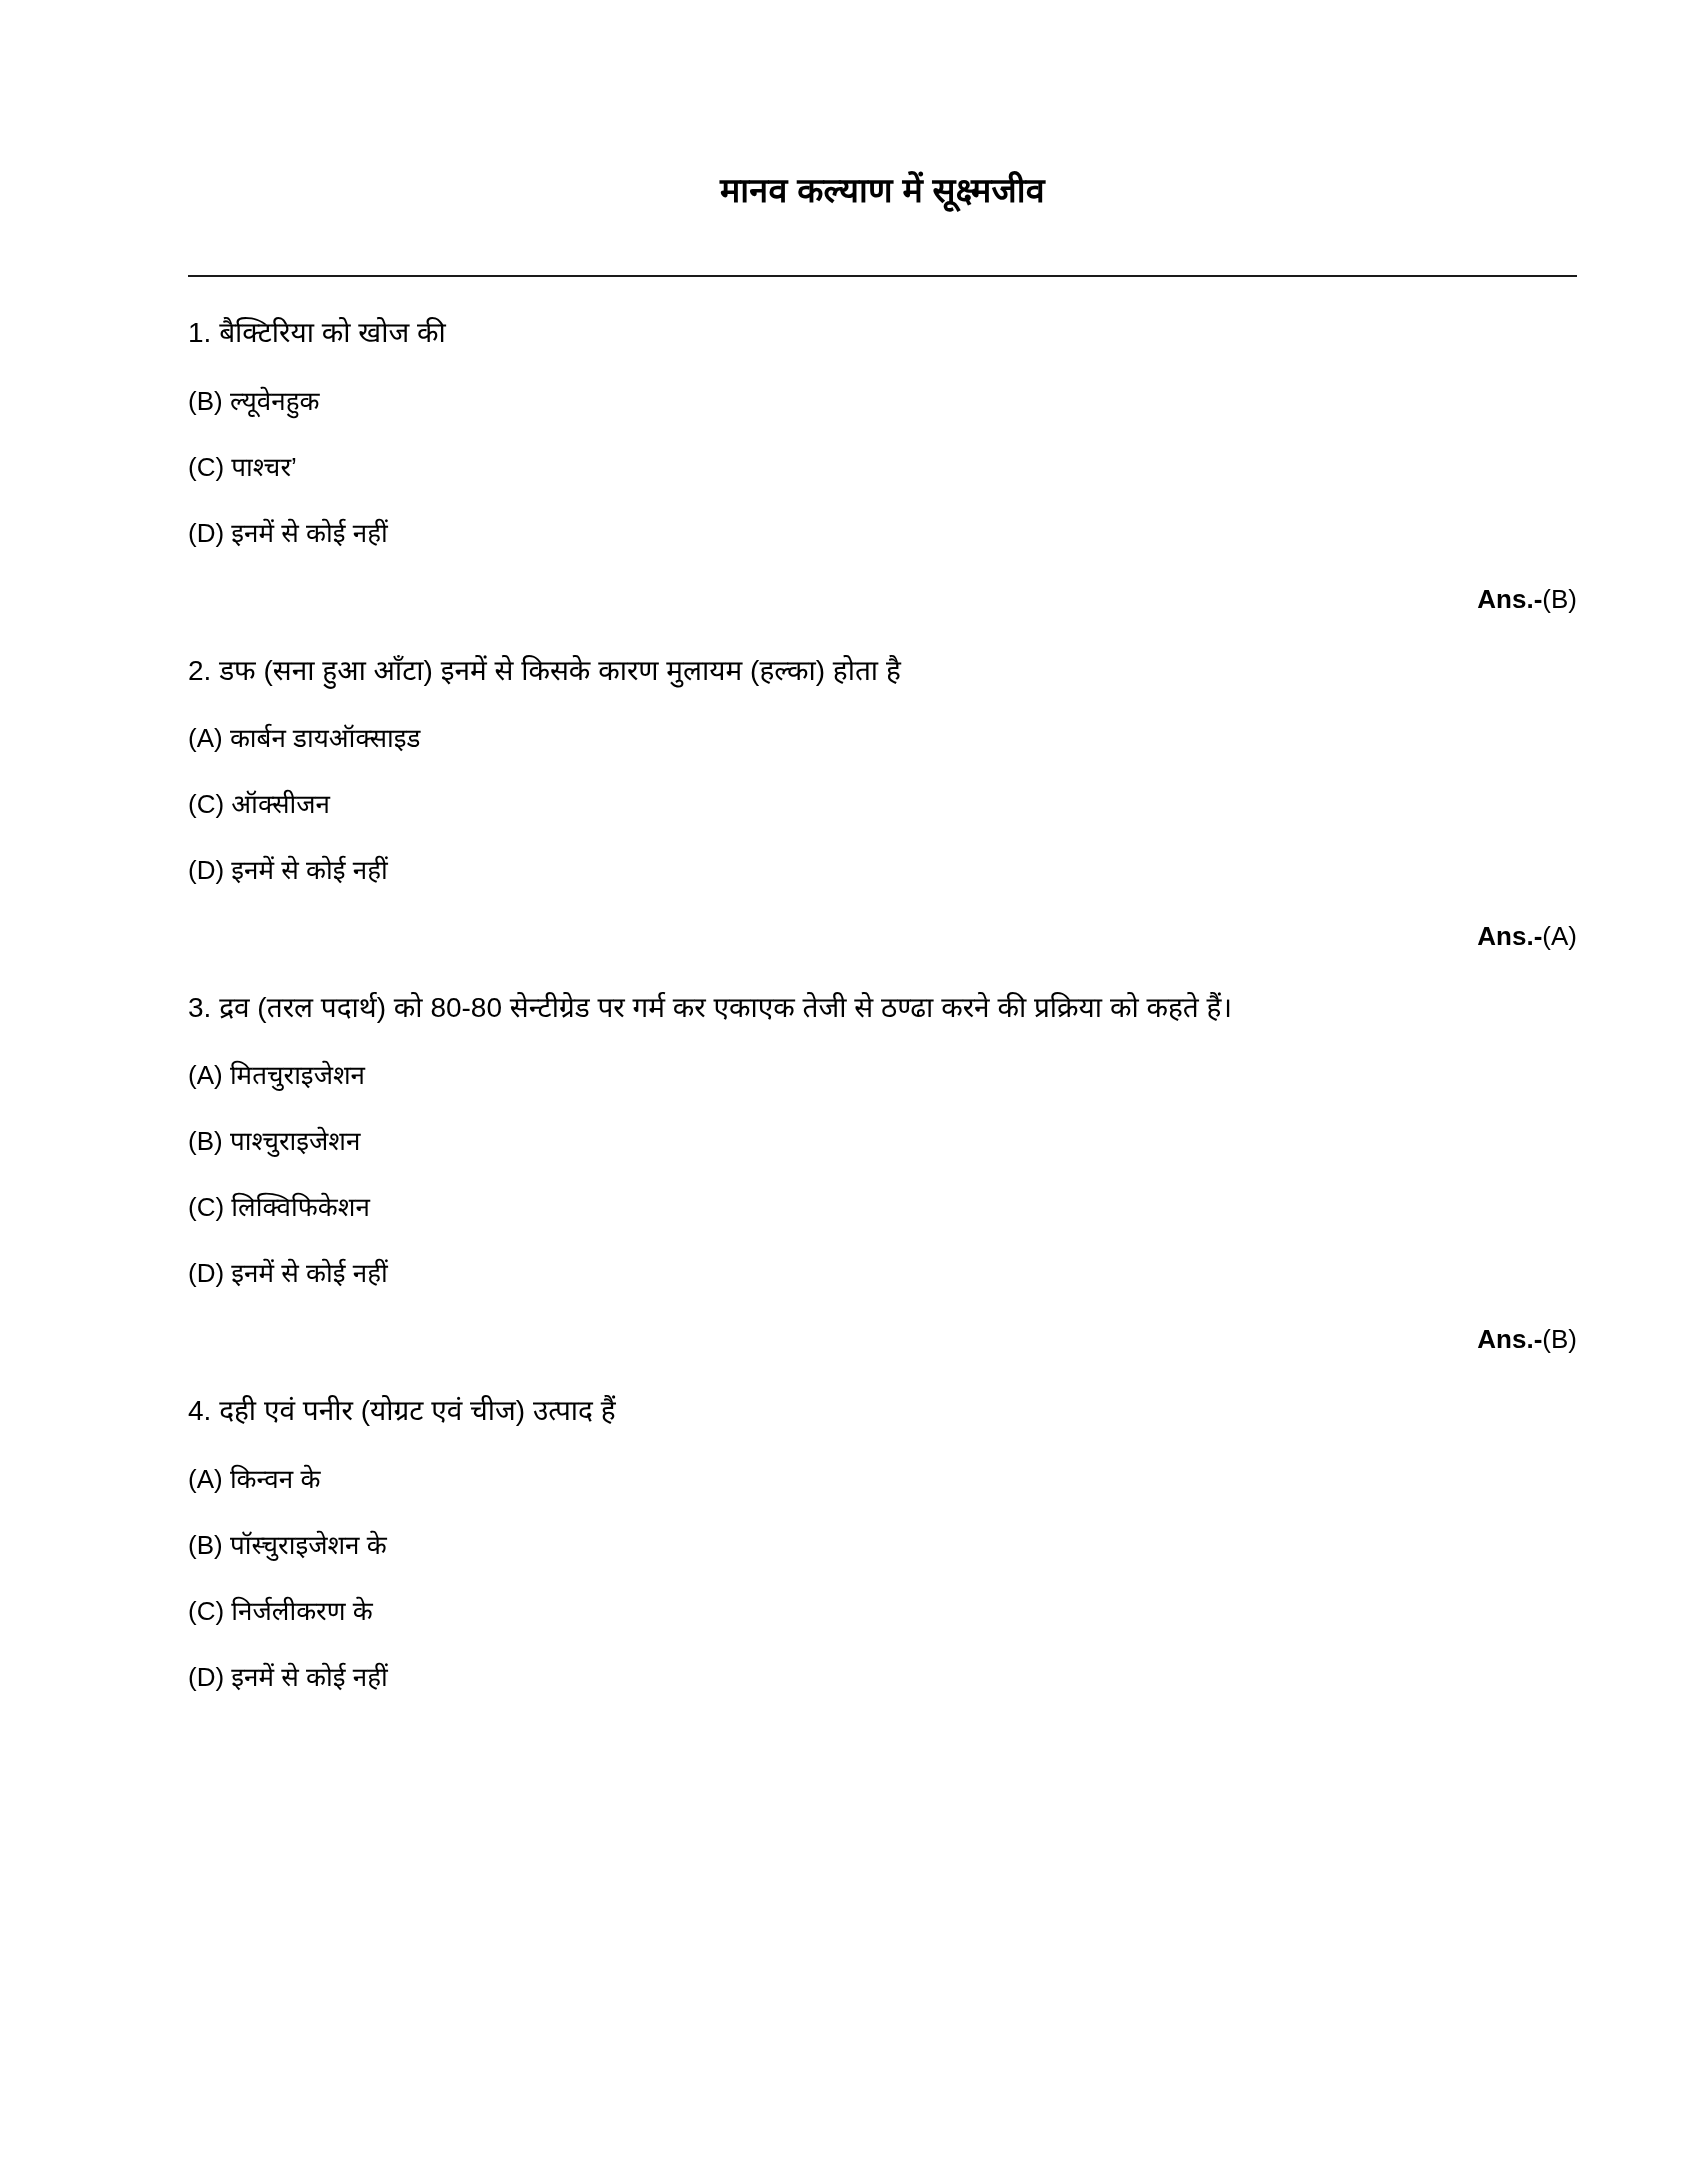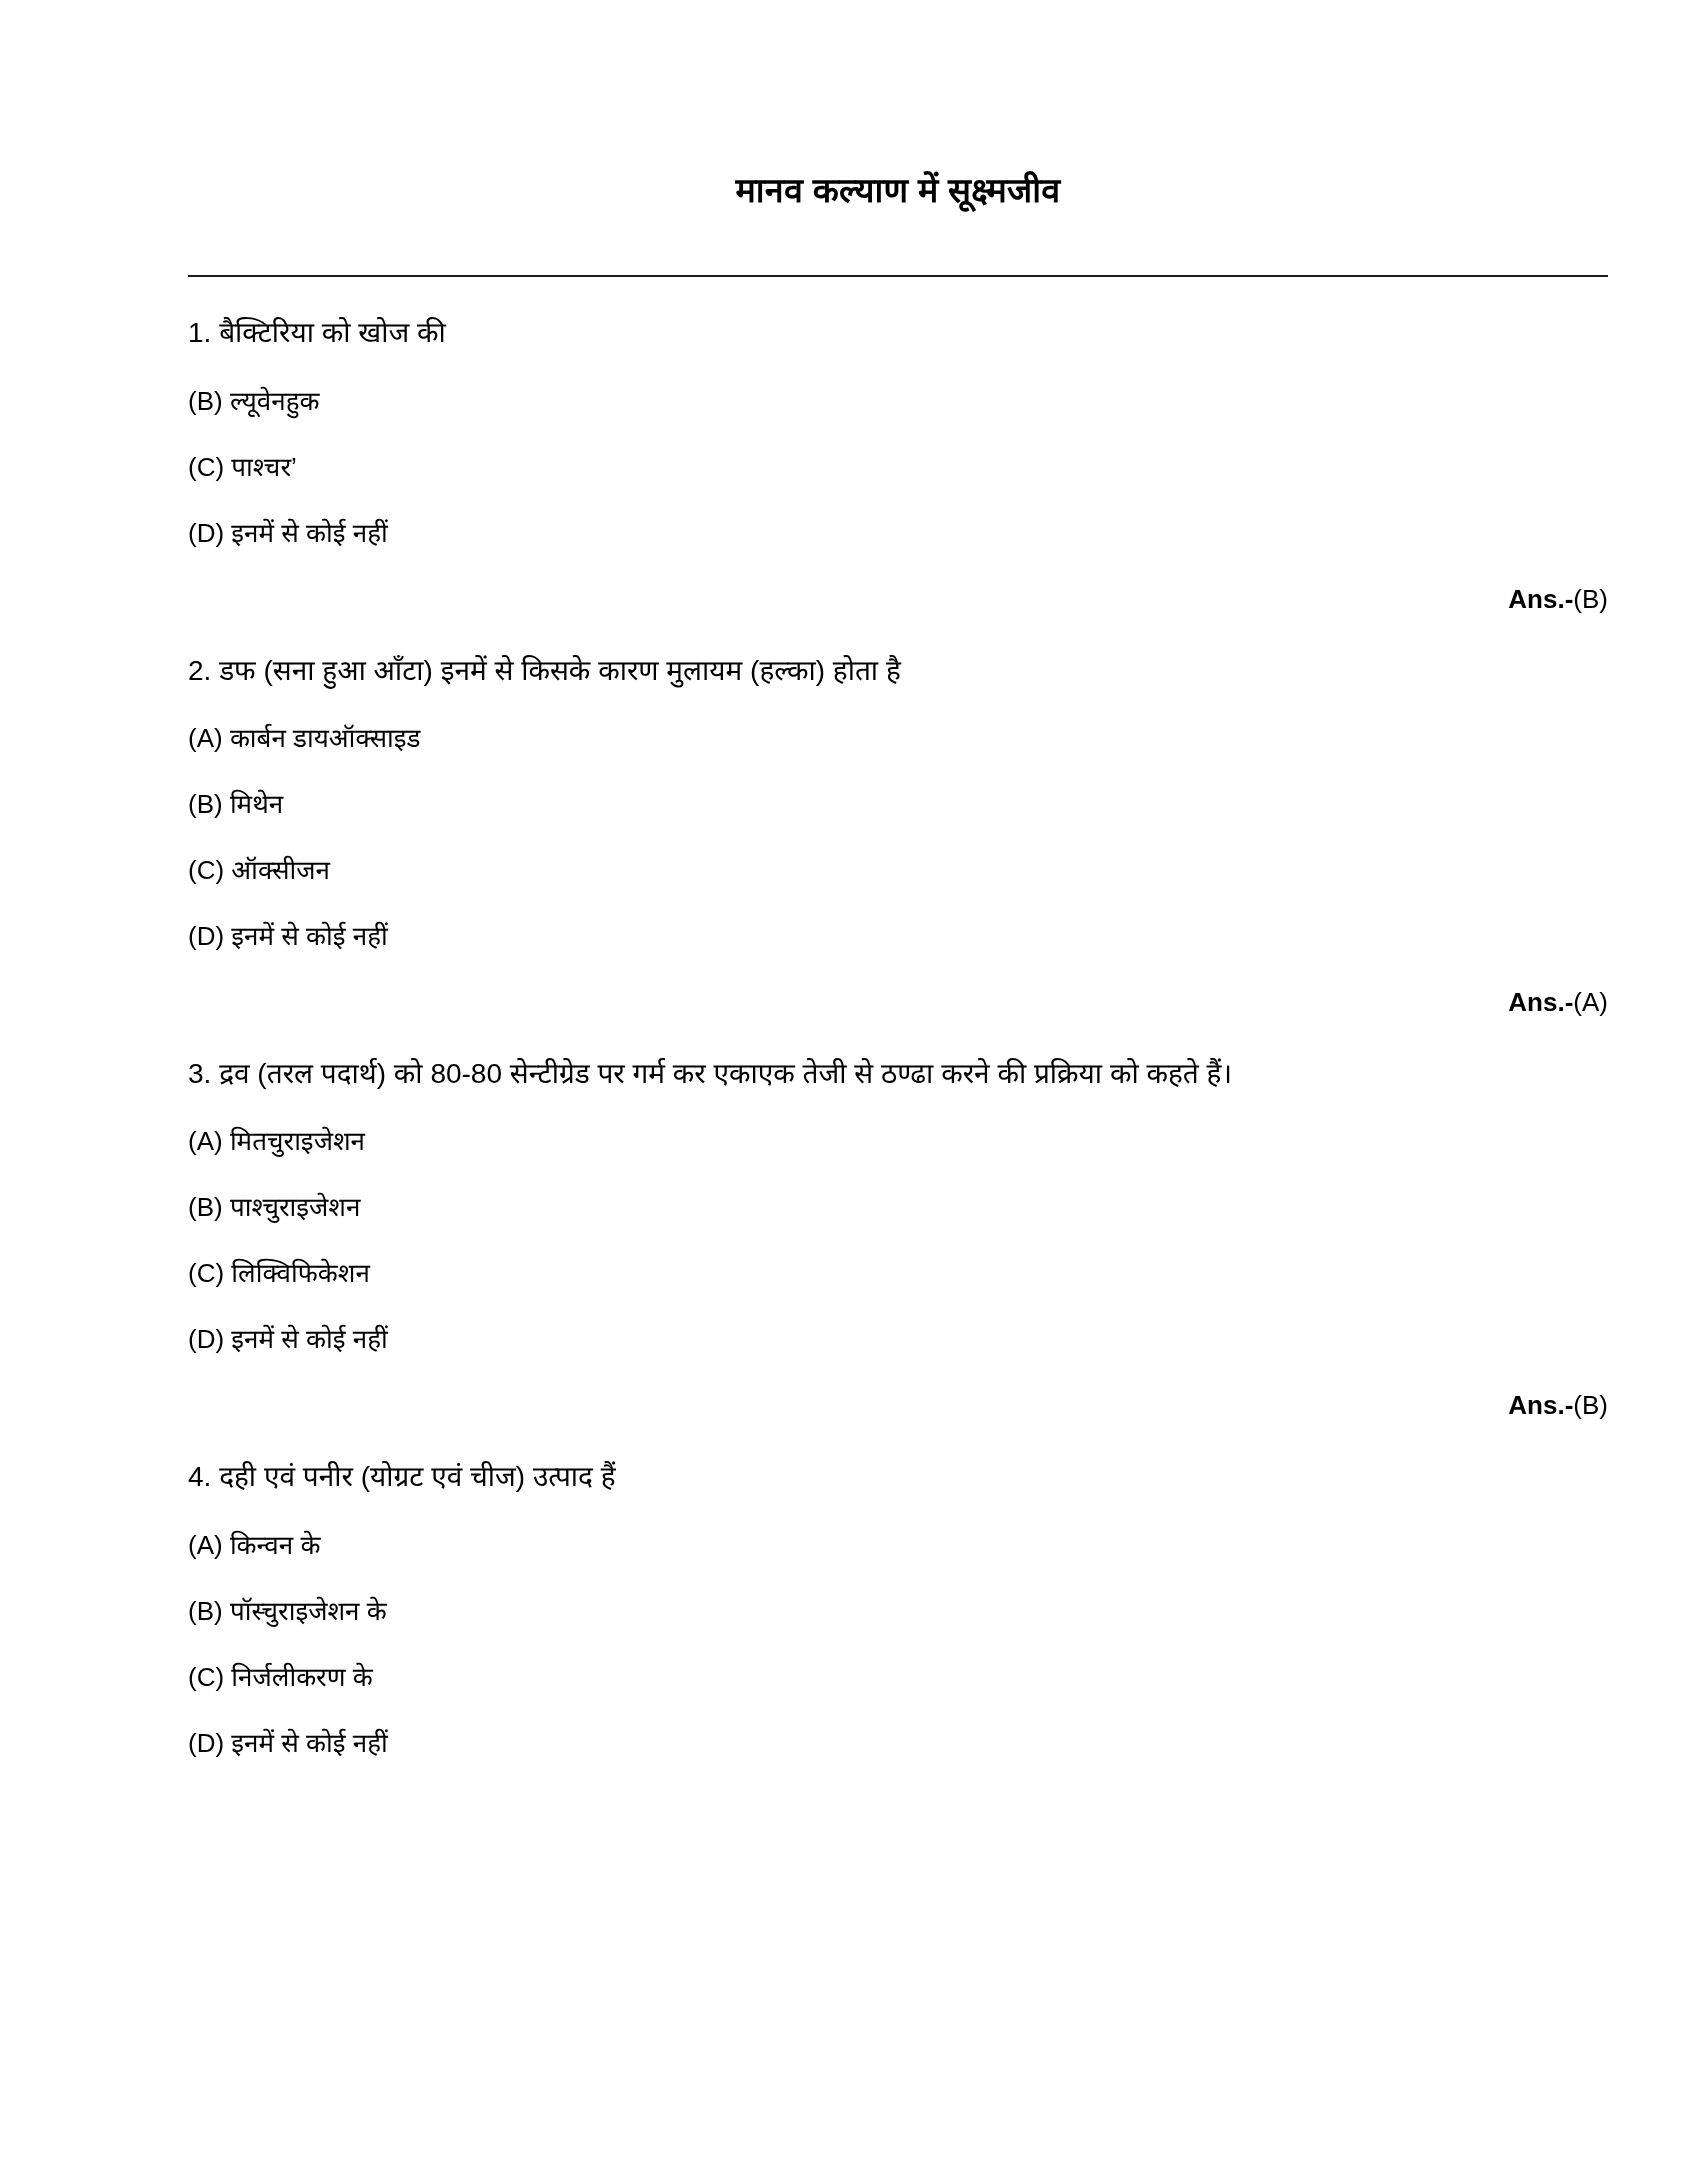--- a/index.html
+++ b/index.html
@@ -11,21 +11,21 @@
     width: 1683px;
     height: 2178px;
     font-family: "Liberation Sans", "DejaVu Sans", sans-serif;
     color: #000000;
     -webkit-font-smoothing: antialiased;
   }
   .page {
     box-sizing: border-box;
     width: 1683px;
     height: 1594px;
-    padding: 168px 75px 0 188px;
+    padding: 168px 106px 0 188px;
     position: relative;
   }
   .doc-title {
     text-align: center;
     font-size: 34px;
     font-weight: bold;
     letter-spacing: 0.2px;
     margin: 0 0 63px 0;
     line-height: 1.3;
   }
@@ -85,21 +85,20 @@
       <p class="opt">(C) पाश्चर’</p>
       <p class="opt">(D) इनमें से कोई नहीं</p>
       <p class="ans">
         <span class="ans-label">Ans.-</span><span class="ans-value">(B)</span>
       </p>
     </div>
 
     <div class="block">
       <p class="q-text">2. डफ (सना हुआ आँटा) इनमें से किसके कारण मुलायम (हल्का) होता है</p>
       <p class="opt">(A) कार्बन डायऑक्साइड</p>
-      <p class="opt">(B) मिथेन</p>
       <p class="opt">(C) ऑक्सीजन</p>
       <p class="opt">(D) इनमें से कोई नहीं</p>
       <p class="ans">
         <span class="ans-label">Ans.-</span><span class="ans-value">(A)</span>
       </p>
     </div>
 
     <div class="block">
       <p class="q-text">3. द्रव (तरल पदार्थ) को 80-80 सेन्टीग्रेड पर गर्म कर एकाएक तेजी से ठण्ढा करने की प्रक्रिया को कहते हैं।</p>
       <p class="opt">(A) मितचुराइजेशन</p>

